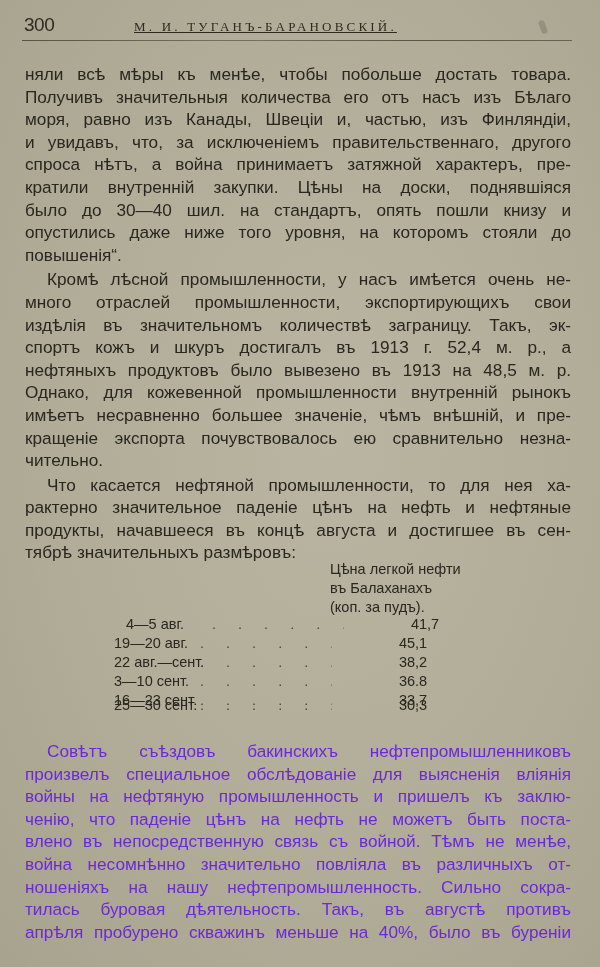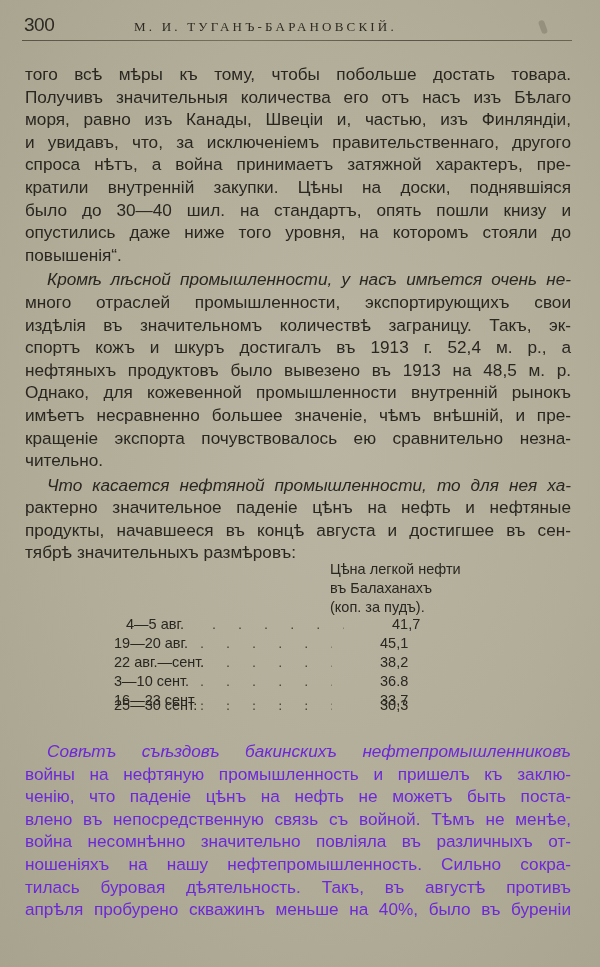--- a/index.html
+++ b/index.html
@@ -37,20 +37,21 @@
       color: #2e2a23;
     }
     .author-head {
       position: absolute;
       left: 112px;
       top: 7px;
       font-family: "Liberation Serif", "DejaVu Serif", serif;
       font-size: 13px;
       letter-spacing: 3.2px;
       color: #2e2a23;
+      text-decoration: underline;
     }
     .head-rule {
       position: absolute;
       left: 22px;
       top: 40px;
       width: 550px;
       height: 1px;
       background: linear-gradient(to right, #4a453a 0%, #6b6656 40%, #4a453a 70%, #5c5748 100%);
       opacity: 0.85;
     }
@@ -69,21 +70,20 @@
       white-space: nowrap;
       text-align: justify;
       text-align-last: justify;
       height: 22.6px;
     }
     .line.last {
       text-align-last: left;
     }
     .line.indent {
       padding-left: 22px;
-      font-style: italic;
     }
     .para-gap {
       height: 2px;
     }
     .table-block {
       position: absolute;
       left: 0;
       top: 560px;
       width: 600px;
       font-family: "Liberation Sans", "DejaVu Sans", sans-serif;
@@ -117,20 +117,21 @@
       width: 132px;
       white-space: nowrap;
       overflow: hidden;
       letter-spacing: 9px;
       color: #4a453a;
     }
     .row-value {
       position: absolute;
       left: 380px;
       width: 66px;
+      text-align: center;
     }
     .body-text-2 {
       position: absolute;
       left: 25px;
       top: 740px;
       width: 546px;
       font-family: "Liberation Sans", "DejaVu Sans", sans-serif;
       font-size: 17.2px;
       line-height: 22.6px;
       color: #6d28d9;
@@ -154,21 +155,21 @@
   <div class="running-head">
     <span class="page-number">300</span>
     <span class="author-head">М.  И.  ТУГАНЪ-БАРАНОВСКIЙ.</span>
   </div>
   <div class="head-rule"></div>
   <div class="smudge"></div>
 
   <div class="body-text">
 
     <div>
-      <span class="line">того всѣ мѣры къ тому, чтобы побольше достать товара.</span>
+      <span class="line">няли всѣ мѣры къ менѣе, чтобы побольше достать товара.</span>
       <span class="line">Получивъ значительныя количества его отъ насъ изъ Бѣлаго</span>
       <span class="line">моря, равно изъ Канады, Швецiи и, частью, изъ Финляндiи,</span>
       <span class="line">и увидавъ, что, за исключенiемъ правительственнаго, другого</span>
       <span class="line">спроса нѣтъ, а война принимаетъ затяжной характеръ, пре-</span>
       <span class="line">кратили внутреннiй закупки. Цѣны на доски, поднявшiяся</span>
       <span class="line">было до 30—40 шил. на стандартъ, опять пошли книзу и</span>
       <span class="line">опустились даже ниже того уровня, на которомъ стояли до</span>
       <span class="line last">повышенiя“.</span>
     </div>
     <div class="para-gap"></div>
@@ -229,20 +230,21 @@
     <div class="table-row" style="top:136px;">
       <span class="row-label">25—30 сент.</span>
       <span class="row-dots">. . . . . . . . .</span>
       <span class="row-value">30,3</span>
     </div>
   </div>
 
   <div class="body-text-2">
     <div>
       <span class="line indent">Совѣтъ съѣздовъ бакинскихъ нефтепромышленниковъ</span>
+      <span class="line">произвелъ специальное обслѣдованiе для выясненiя влiянiя</span>
       <span class="line">войны на нефтяную промышленность и пришелъ къ заклю-</span>
       <span class="line">ченiю, что паденiе цѣнъ на нефть не можетъ быть поста-</span>
       <span class="line">влено въ непосредственную связь съ войной. Тѣмъ не менѣе,</span>
       <span class="line">война несомнѣнно значительно повлiяла въ различныхъ от-</span>
       <span class="line">ношенiяхъ на нашу нефтепромышленность. Сильно сокра-</span>
       <span class="line">тилась буровая дѣятельность. Такъ, въ августѣ противъ</span>
       <span class="line">апрѣля пробурено скважинъ меньше на 40%, было въ буренiи</span>
     </div>
   </div>
 

